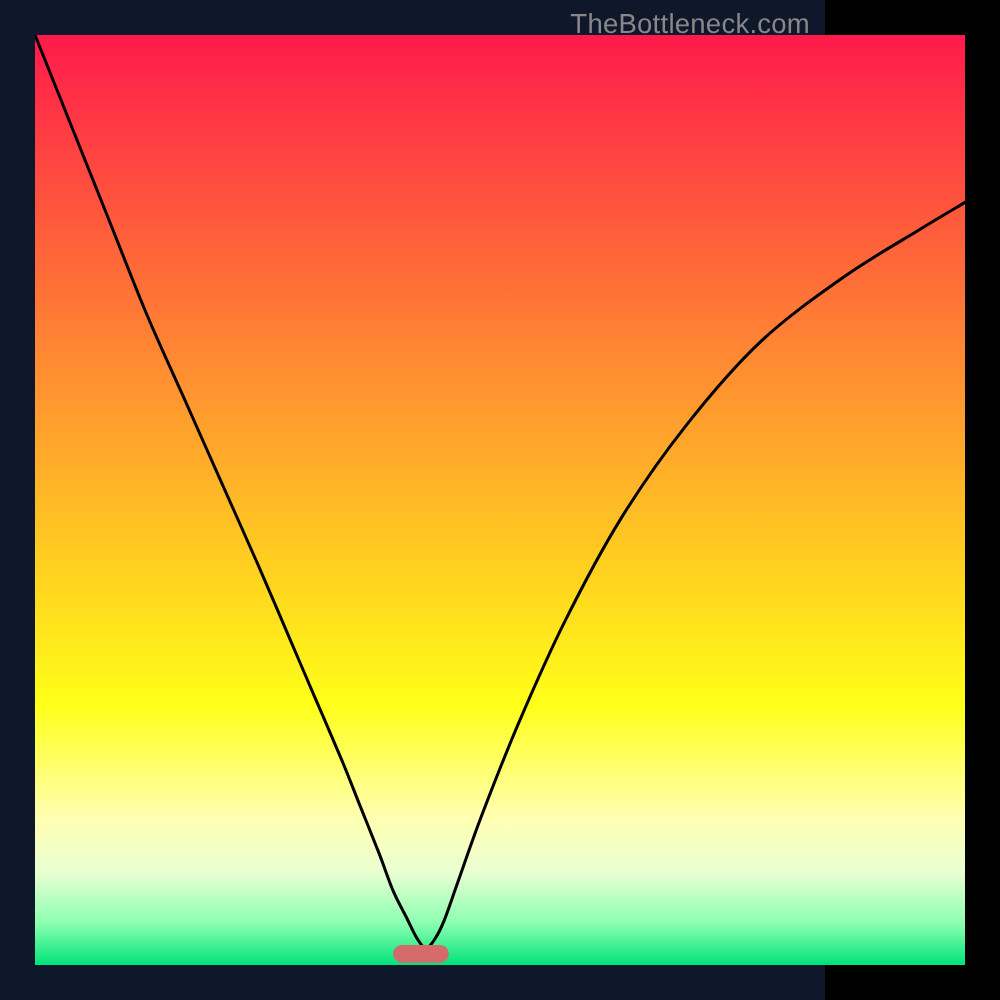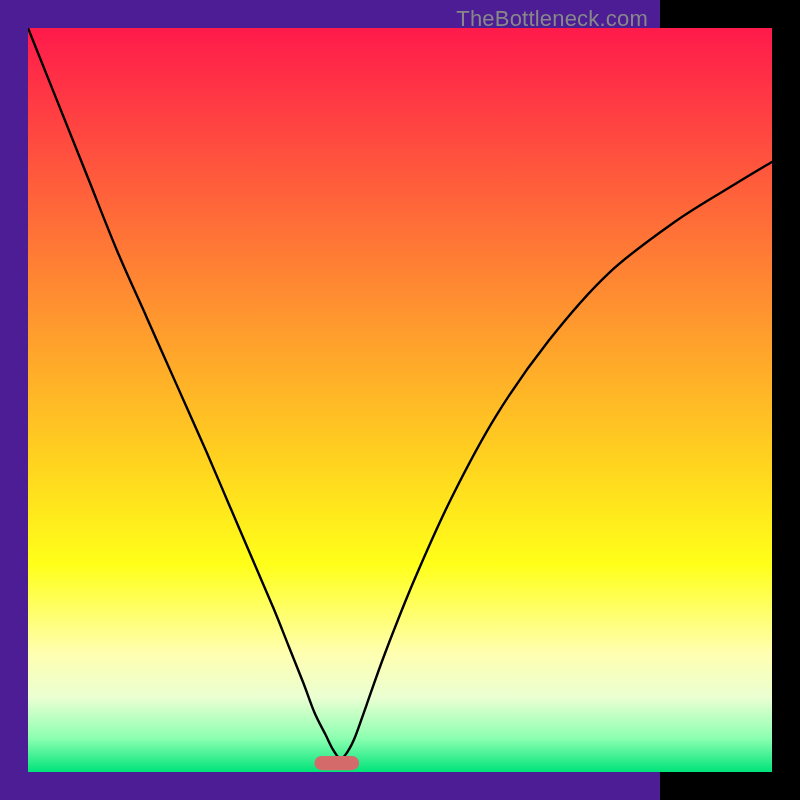--- a/index.html
+++ b/index.html
@@ -8,21 +8,21 @@
     width: 800px;
     height: 800px;
     background: #000;
     font-family: Arial, Helvetica, sans-serif;
     overflow: hidden;
   }
   .frame {
     position: relative;
     width: 660px;
     height: 800px;
-    background: #4c1d95;
+    background: #0f172a;
   }
   .plot-area {
     position: absolute;
     left: 28px;
     top: 28px;
     width: 744px;
     height: 744px;
   }
   .watermark {
     position: absolute;

